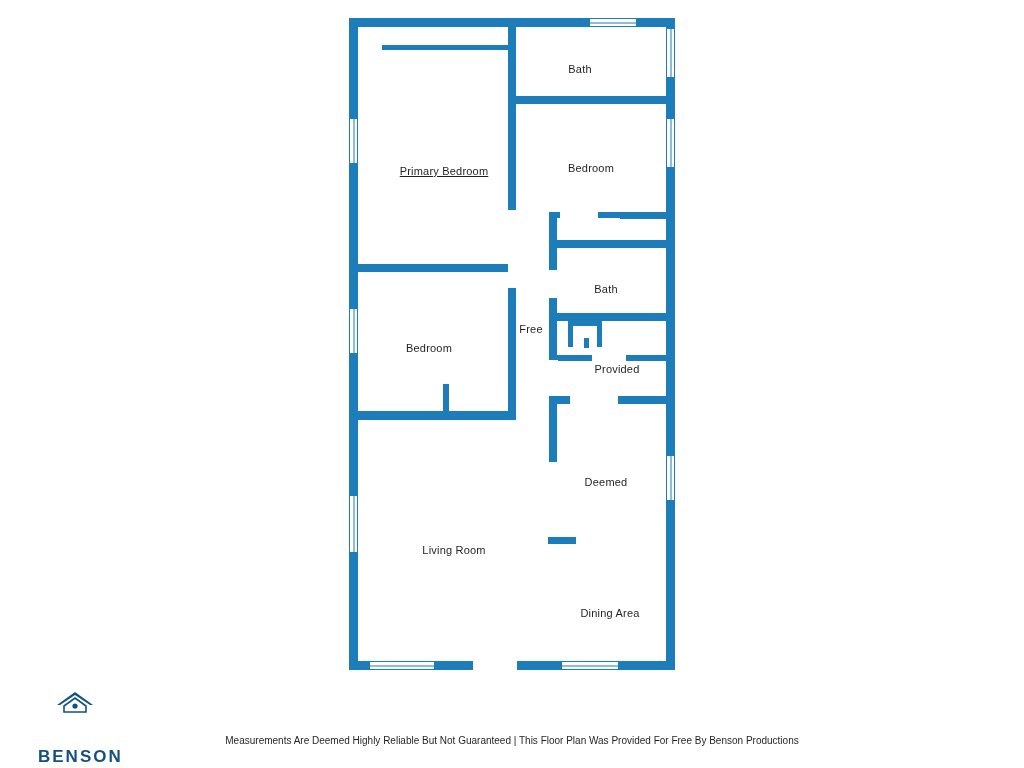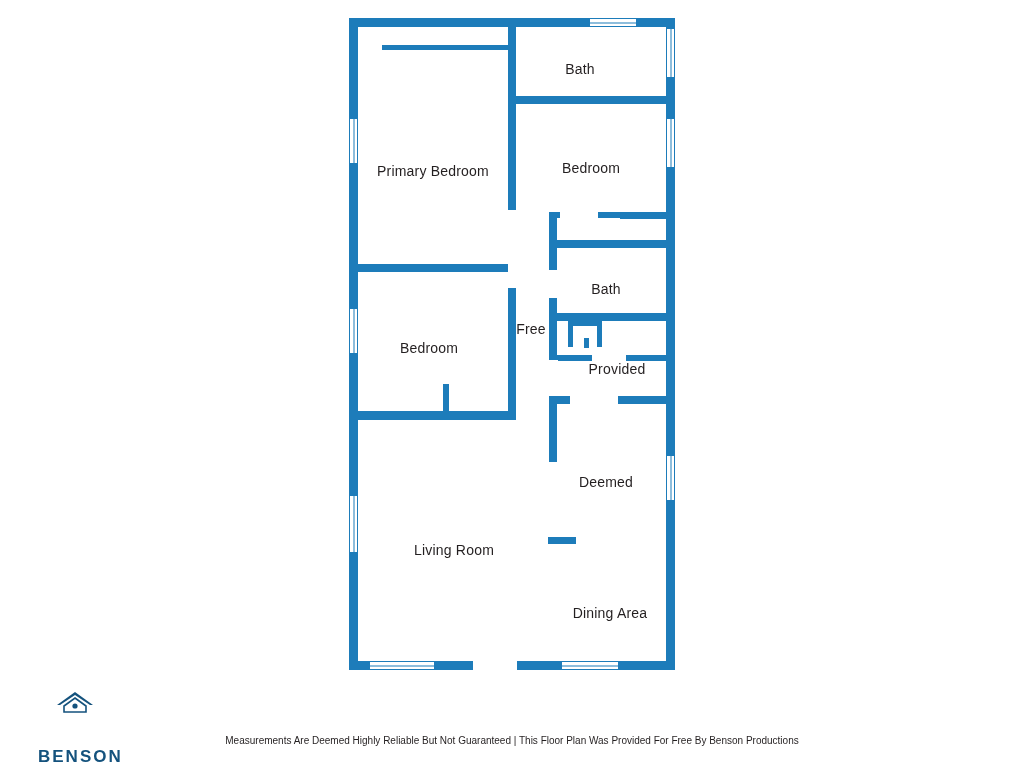--- a/index.html
+++ b/index.html
@@ -21,21 +21,21 @@
     top: 0;
     width: 1024px;
     height: 768px;
   }
   .wall {
     position: absolute;
     background: #1d7cba;
   }
   .room-label {
     position: absolute;
-    font-size: 14px;
+    font-size: 11px;
     color: #231f20;
     white-space: nowrap;
     transform: translate(-50%, -50%);
     letter-spacing: 0.2px;
   }
   .window {
     position: absolute;
     background: #ffffff;
     border: 1px solid #1d7cba;
     box-sizing: border-box;
@@ -143,21 +143,21 @@
     <div class="window v" style="border-color: rgb(29, 124, 186); left: 666px; top: 28px; width: 9px; height: 50px;"></div>
     <div class="window v" style="border-color: rgb(29, 124, 186); left: 666px; top: 118px; width: 9px; height: 50px;"></div>
     <div class="window v" style="border-color: rgb(29, 124, 186); left: 349px; top: 118px; width: 9px; height: 46px;"></div>
     <div class="window v" style="border-color: rgb(29, 124, 186); left: 349px; top: 308px; width: 9px; height: 46px;"></div>
     <div class="window v" style="border-color: rgb(29, 124, 186); left: 349px; top: 495px; width: 9px; height: 58px;"></div>
     <div class="window v" style="border-color: rgb(29, 124, 186); left: 666px; top: 455px; width: 9px; height: 46px;"></div>
     <div class="window h" style="border-color: rgb(29, 124, 186); left: 369px; top: 661px; width: 66px; height: 9px;"></div>
     <div class="window h" style="border-color: rgb(29, 124, 186); left: 561px; top: 661px; width: 58px; height: 9px;"></div>
     <div class="wall" style="background: rgb(29, 124, 186); left: 548px; top: 537px; width: 28px; height: 7px;"></div>
     <div class="room-label" style="left: 580px; top: 69px;">Bath</div>
-    <div class="room-label" style="left: 433px; top: 171px;">Primary Bedroom</div>
+    <div class="room-label" style="left: 444px; top: 171px; text-decoration: underline;">Primary Bedroom</div>
     <div class="room-label" style="left: 591px; top: 168px;">Bedroom</div>
     <div class="room-label" style="left: 606px; top: 289px;">Bath</div>
     <div class="room-label" style="left: 531px; top: 329px;">Free</div>
     <div class="room-label" style="left: 429px; top: 348px;">Bedroom</div>
     <div class="room-label" style="left: 617px; top: 369px;">Provided</div>
     <div class="room-label" style="left: 606px; top: 482px;">Deemed</div>
     <div class="room-label" style="left: 454px; top: 550px;">Living Room</div>
     <div class="room-label" style="left: 610px; top: 613px;">Dining Area</div>
   </div>
 

